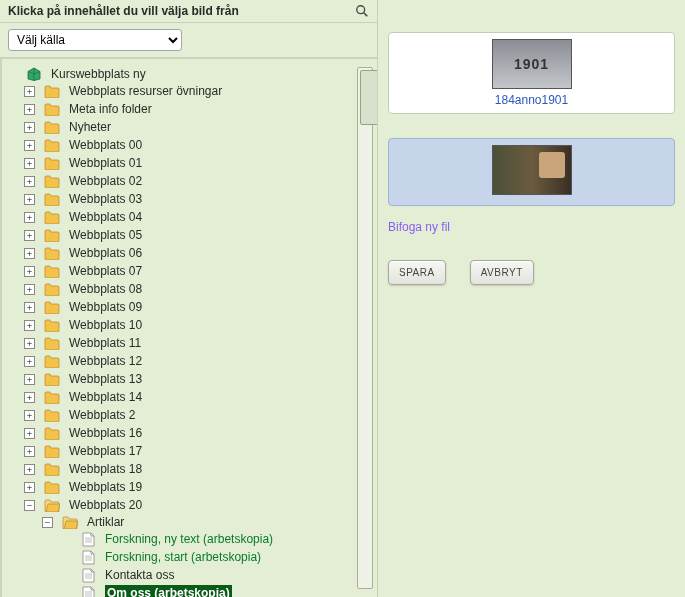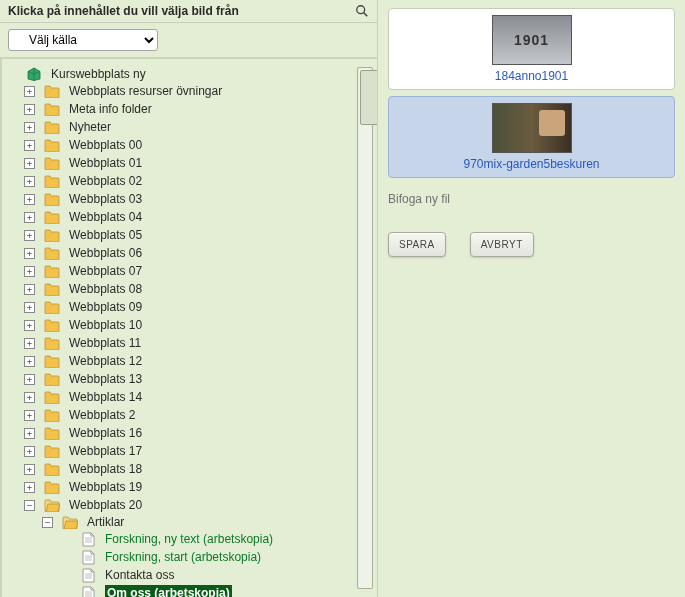--- a/index.html
+++ b/index.html
@@ -27,23 +27,23 @@
 }
 .panel-header-right {
   padding: 4px 10px;
   font-weight: bold;
   border-bottom: 1px solid #c8d0ba;
 }
 .search-icon svg { display: block; }
 
 .source-row { padding: 6px 8px; background: #e4eed4; }
 .source-select {
-  width: 150px;
+  width: 174px;
   font-size: 12px;
-  padding: 2px 16px;
+  padding: 2px 4px;
   background: #fff;
   border: 1px solid #a5a5a5;
   border-radius: 3px;
 }
 
 .tree-wrap {
   position: relative;
   flex: 1;
   overflow: hidden;
   background: #e4eed4;
@@ -89,20 +89,21 @@
 .label.selected { background: #0a5a18; color: #fff; font-weight: bold; padding: 0 2px; }
 
 .file-list { background: #e4eed4; padding: 8px 10px 0 10px; }
 .file-item {
   background: #fff;
   border: 1px solid #c3cdb5;
   border-radius: 4px;
   margin-bottom: 6px;
   padding: 6px 4px;
   text-align: center;
+  margin-top: 24px;
 }
 .file-item.sel { background: #c6d5e9; border-color: #9db5d2; }
 .thumb {
   width: 80px; height: 50px;
   margin: 0 auto 4px auto;
   border: 1px solid #555;
   background: #ddd;
   display: flex; align-items: center; justify-content: center;
   font-size: 10px; color: #333;
   overflow: hidden;
@@ -119,21 +120,21 @@
   position: relative;
 }
 .thumb-garden::after{
   content:""; position:absolute; right:6px; top:6px; width:26px; height:26px;
   background:#caa47a; border-radius:3px;
 }
 .file-link { color: #2a58c0; cursor: pointer; }
 
 .attach-link {
   padding: 8px 10px 16px 10px;
-  color: #737373;
+  color: #8b5cf6;
   cursor: pointer;
 }
 
 .button-row { padding: 10px; display: flex; gap: 24px; }
 .btn {
   padding: 6px 10px;
   font-size: 10px;
   letter-spacing: 0.5px;
   color: #444;
   background: linear-gradient(#f7f7f2,#e4e4de);
@@ -529,21 +530,20 @@
   <div class="right">
     <div class="file-list">
       <div class="file-item">
         <div class="thumb thumb-1901">
           <span class="label1901">1901</span>
         </div>
         <span class="file-link">184anno1901</span>
       </div>
       <div class="file-item sel">
         <div class="thumb thumb-garden"></div>
-        <span class="file-link">970mix-garden5beskuren</span>
       </div>
     </div>
     <div class="attach-link">Bifoga ny fil</div>
     <div class="button-row">
       <button class="btn">SPARA</button>
       <button class="btn">AVBRYT</button>
     </div>
   </div>
 </div>
 

